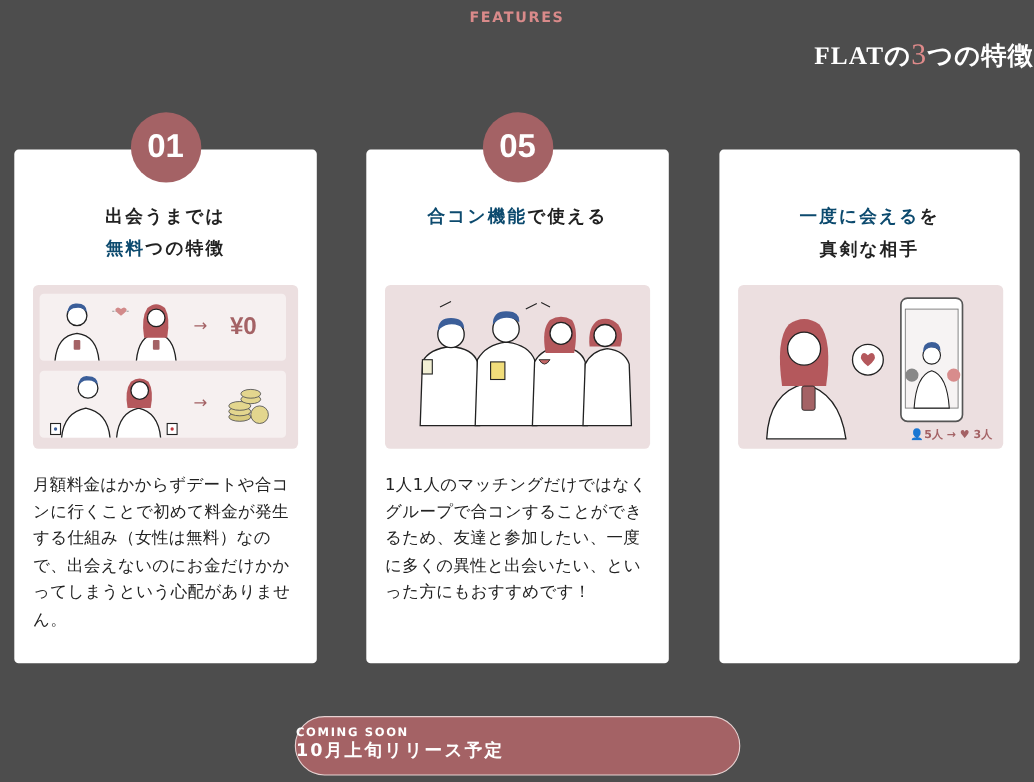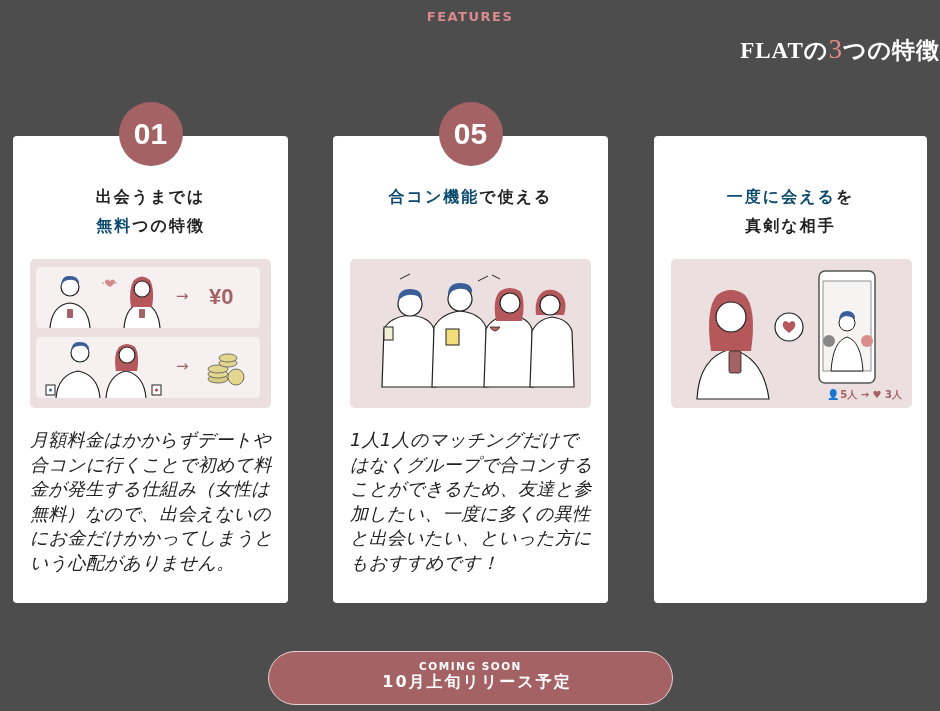--- a/index.html
+++ b/index.html
@@ -34,41 +34,41 @@
     position: absolute; top: 46px; left: 0; width: 100%; text-align: center;
     font-size: 16px; font-weight: bold; line-height: 29px; letter-spacing: 2px; color: #222;
   }
   .heading .accent { color: #0c4a6e; font-family: Liberation Serif, serif; }
   .illus {
     position: absolute; top: 123px; left: 17px; width: 241px; height: 149px;
     background: #ecdfe0; border-radius: 5px; overflow: hidden;
   }
   .desc {
     position: absolute; top: 292px; left: 17px; width: 245px;
-    font-size: 18px; line-height: 24.5px; color: #222; letter-spacing: 0.3px; font-style: italic;
+    font-size: 15px; line-height: 24.5px; color: #222; letter-spacing: 0.3px;
   }
   .row {
     position: absolute; left: 6px; width: 224px; height: 61px;
     background: #f6f0f0; border-radius: 4px;
   }
   .arrow { position: absolute; font-size: 15px; color: #a46265; }
   .yen {
     position: absolute; font-family: "Liberation Sans", sans-serif;
     font-weight: bold; font-size: 22px; color: #a46265;
   }
   .cta {
     position: absolute; left: 268px; top: 651px; width: 405px; height: 54px;
     border-radius: 27px; background: #a46265; border: 1.5px solid #e7d2d2;
-    color: #fff; text-align: center; cursor: pointer;
+    color: #fff; cursor: pointer;
   }
   .cta .small {
     display: block; margin-top: 8px; font-size: 10.5px; font-weight: bold; letter-spacing: 1.5px;
   }
   .cta .big {
-    display: block; margin-top: 0px; font-size: 16px; font-weight: bold; letter-spacing: 2px; padding-left: 13px;
+    display: block; margin-top: 0px; font-size: 16px; font-weight: bold; letter-spacing: 2px;
   }
   .stat {
     position: absolute; right: 10px; bottom: 6px; font-size: 10px; font-weight: bold; color: #a46265; margin-left: 32px;
   }
 </style>
 </head>
 <body>
 
 <div class="eyebrow">FEATURES</div>
 <div class="title"><span>FLATの</span><span class="num">3</span><span>つの特徴</span></div>

